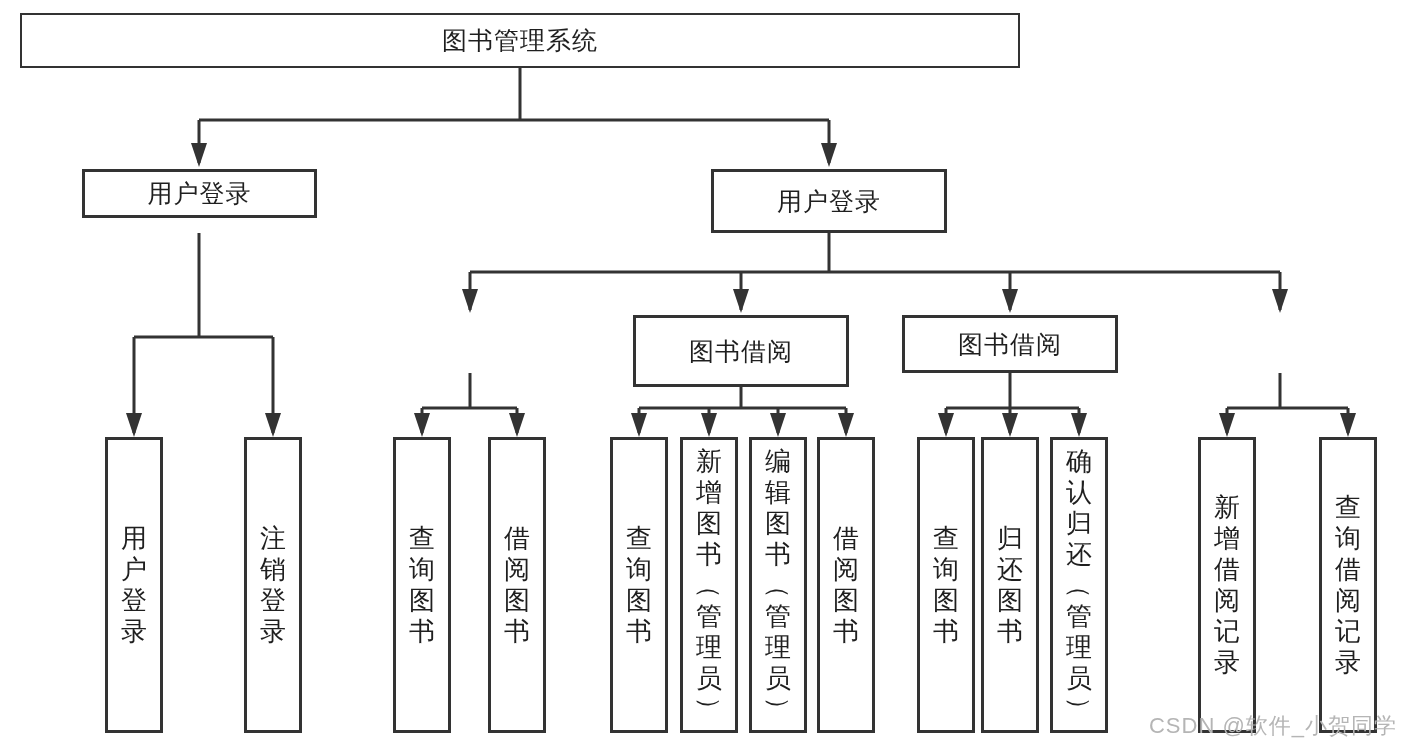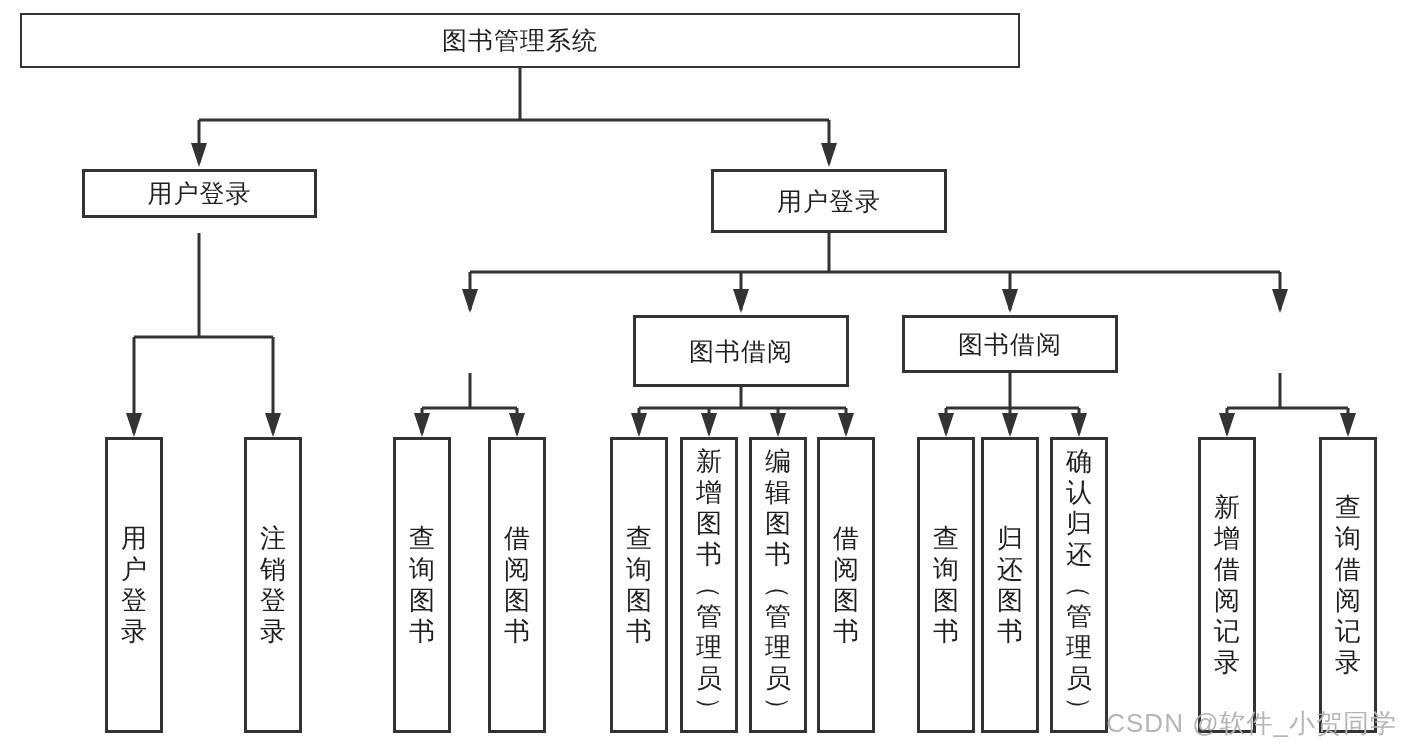--- a/index.html
+++ b/index.html
@@ -45,21 +45,21 @@
     font-size:26px;
     display:flex;
     align-items:center;
     justify-content:center;
   }
   .vchar.rot{transform:rotate(90deg);}
   #watermark{
     position:absolute;
     right:8px;
     bottom:6px;
-    font-size:26px;
+    font-size:22px;
     color:var(--watermark);
     letter-spacing:1px;
     white-space:nowrap;
     z-index:5;
   }
 </style>
 </head>
 <body>
 
 <div id="canvas">

